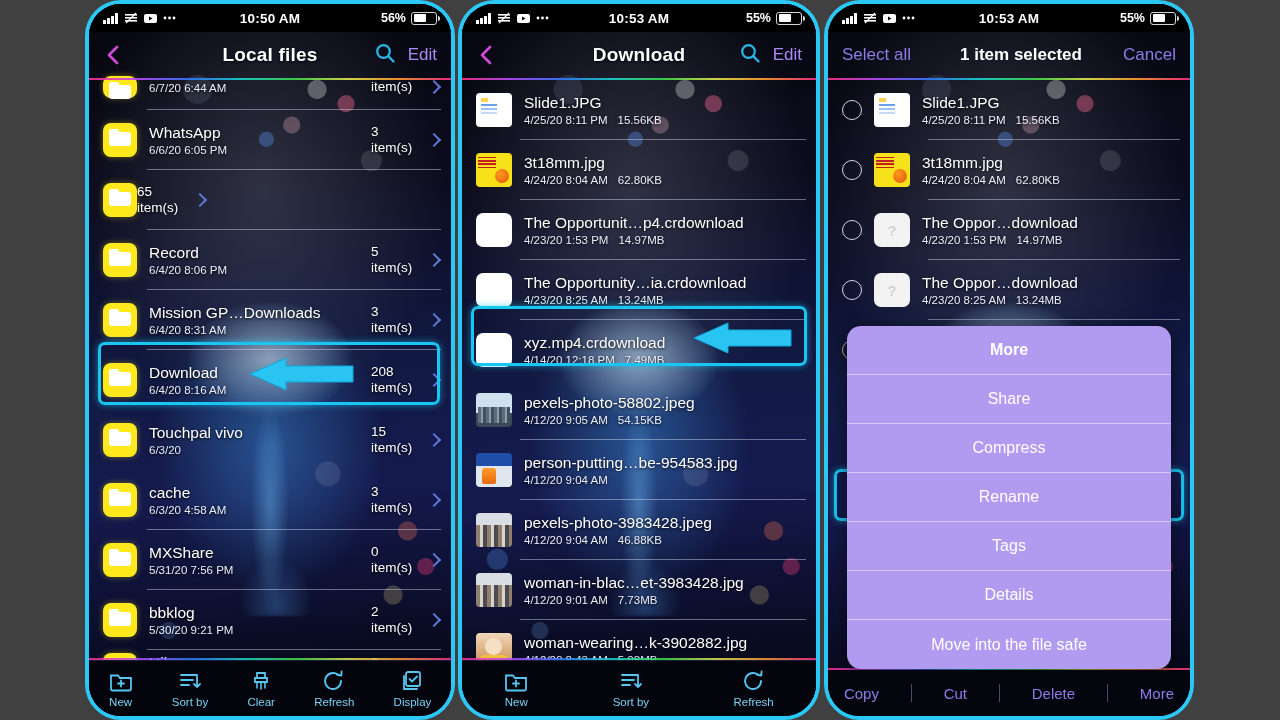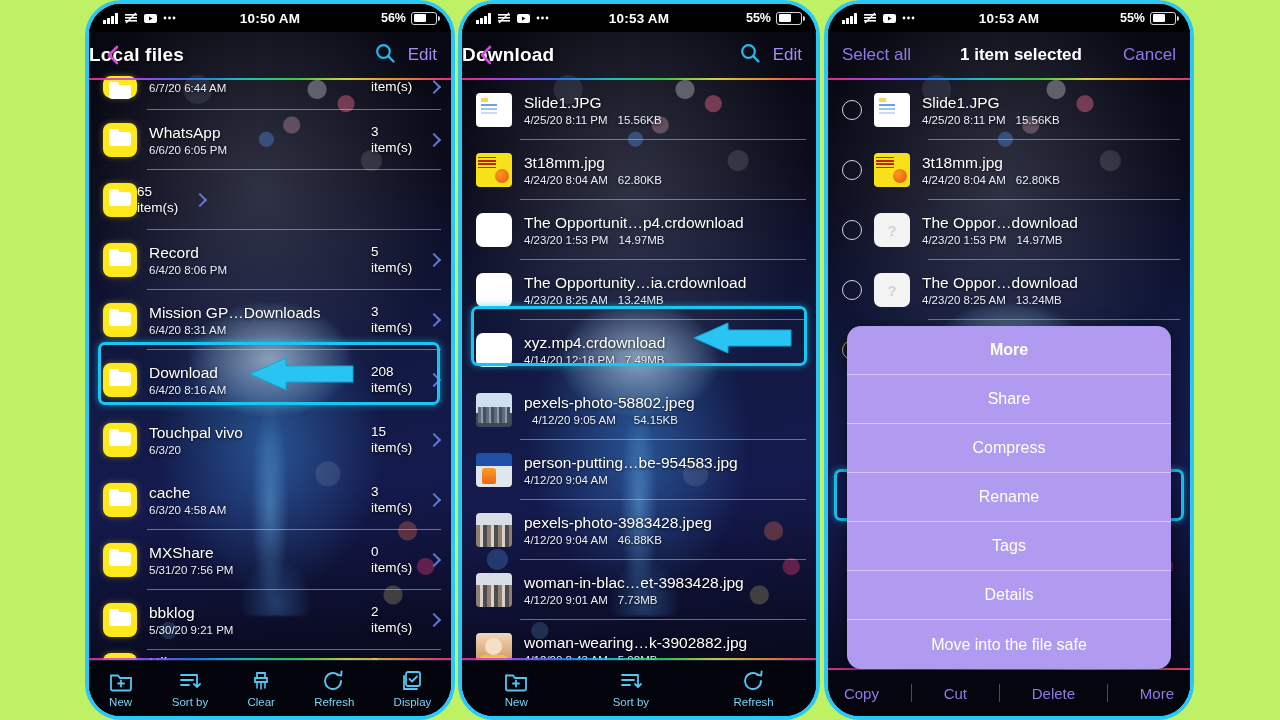--- a/index.html
+++ b/index.html
@@ -2,21 +2,21 @@
 <html><head>
 <meta charset="utf-8">
 <style>
   * { box-sizing: border-box; margin: 0; padding: 0; }
   html, body {
     width: 1280px; height: 720px;
     background: #000;
     font-family: "Liberation Sans", sans-serif;
     overflow: hidden;
   }
-  .stage { position: relative; width: 1280px; height: 720px; background:#bef264; }
+  .stage { position: relative; width: 1280px; height: 720px; background:#404040; }
 
   
   .phone {
     position: absolute;
     top: 0; height: 720px;
     border: 4px solid #2cc8f5;
     border-radius: 36px;
     overflow: hidden;
     background: #05060f;
   }
@@ -80,21 +80,21 @@
   .batt { width:26px; height:13px; border:1.6px solid #cfd6de; border-radius:3px; position:relative; }
   .batt::after{ content:""; position:absolute; right:-4px; top:3.5px; width:2.4px; height:5px; background:#cfd6de; border-radius:0 2px 2px 0;}
   .batt i { position:absolute; left:1.5px; top:1.5px; bottom:1.5px; width:52%; background:#fff; border-radius:1px; display:block;}
 
   
   .appbar {
     position:relative; height:46px; display:flex; align-items:center;
     padding:0 14px; color:#fff; z-index:4;
   }
   .appbar .title {
-    position:absolute; left:0; right:0; text-align:left;
+    position:absolute; left:0; right:0; text-align:center;
     font-size:19px; font-weight:700; letter-spacing:.2px;
     text-shadow:0 1px 3px rgba(0,0,0,.8);
   }
   .back { width:22px; height:22px; position:relative; z-index:2; }
   .abar-right { margin-left:auto; display:flex; align-items:center; gap:12px; z-index:2; }
   .edit { font-size:17px; color:#a98bf5; font-weight:400; }
   .sel-left { font-size:17px; color:#8f7be8; z-index:2; }
   .sel-title { position:absolute; left:0; right:0; text-align:center; font-size:17px; font-weight:700; color:#fff;padding-left:24px; }
   .sel-right { margin-left:auto; font-size:17px; color:#8f7be8; z-index:2; }
 
@@ -511,21 +511,21 @@
           <div class="thumb blank"></div>
           <div class="meta">
               <div class="fname">xyz.mp4.crdownload</div>
             <div class="fsub"><span style="margin:0">4/14/20 12:18 PM</span><span>7.49MB</span></div>
             </div>
         </div>
         <div class="row">
           <div class="thumb city"></div>
           <div class="meta">
               <div class="fname">pexels-photo-58802.jpeg</div>
-            <div class="fsub"><span style="margin:8px">4/12/20 9:05 AM</span><span>54.15KB</span></div>
+            <div class="fsub"><span style="margin:0">4/12/20 9:05 AM</span><span>54.15KB</span></div>
             </div>
           <div class="sep"></div>
         </div>
         <div class="row">
           <div class="thumb paint"></div>
           <div class="meta">
               <div class="fname">person-putting…be-954583.jpg</div>
             <div class="fsub"><span style="margin:0">4/12/20 9:04 AM</span><span></span></div>
             </div>
           <div class="sep"></div>

